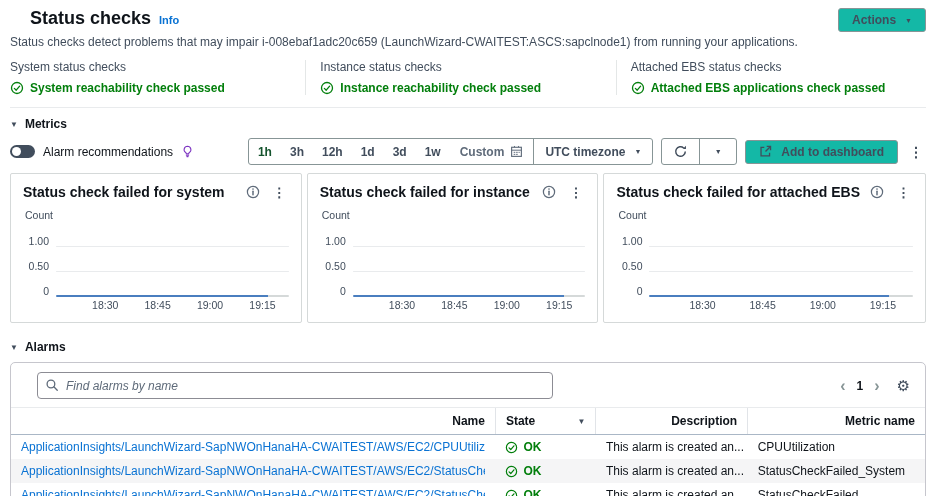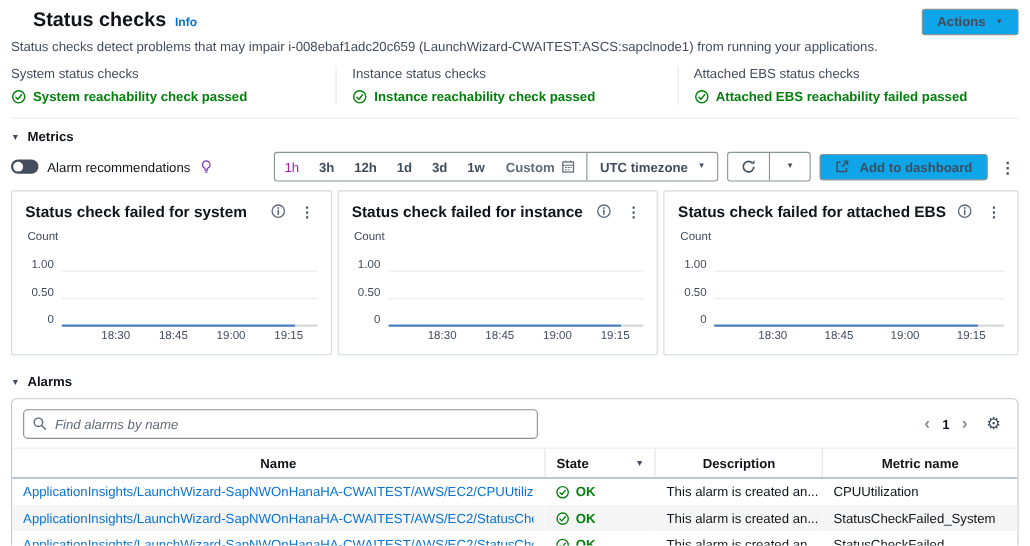--- a/index.html
+++ b/index.html
@@ -11,21 +11,21 @@
   }
   .page { padding:8px 10px 0 10px; }
 
   
   .header-row { display:flex; justify-content:space-between; align-items:flex-start; }
   .title-wrap { display:flex; align-items:baseline; gap:8px;margin-left:20px; }
   h1 { font-size:18px; font-weight:700; margin:0; }
   .info-link { color:#0972d3; font-size:11px; font-weight:700; cursor:pointer; text-decoration:none; }
   .btn {
     display:inline-flex; align-items:center; gap:9px;
-    border:1px solid #879596; background:#0ea5e9; border-radius:3px;
+    border:1px solid #879596; background:#14b8a6; border-radius:3px;
     padding:4px 13px; font-weight:700; color:#414d5c; font-size:12px;
     font-family:inherit; cursor:pointer; white-space:nowrap;
   }
   .caret { font-size:7px; color:#414d5c; }
   .subtitle { margin:3px 0 0; font-size:12px; color:#414d5c; }
 
   
   .status-cols { display:flex; margin-top:11px; }
   .scol { flex:1; }
   .scol + .scol { border-left:1px solid #e4e7e7; padding-left:14px; }
@@ -43,21 +43,21 @@
 
   
   .metrics-toolbar { display:flex; justify-content:space-between; align-items:center; margin-top:7px; }
   .toggle-wrap { display:flex; align-items:center; gap:8px; cursor:pointer; }
   .toggle { width:25px; height:13px; border-radius:8px; background:#414d5c; position:relative; flex:none; }
   .toggle::after { content:""; position:absolute; left:2px; top:2px; width:9px; height:9px; border-radius:50%; background:#fff; }
   .toggle-label { font-size:12px; color:#0f141a; }
   .controls { display:flex; align-items:center; gap:8px; }
   .seg { display:flex; align-items:stretch; border:1px solid #879596; border-radius:3px; height:27px; background:#fff; }
   .trange { border:none; background:none; font-family:inherit; font-size:12px; font-weight:600; color:#414d5c; padding:0 9px; cursor:pointer; }
-  .trange.selected { color:#a21caf; font-weight:400; }
+  .trange.selected { color:#14532d; font-weight:700; }
   .custom-btn { display:flex; align-items:center; gap:6px; color:#5f6b7a; font-weight:600; padding:0 10px; cursor:pointer; }
   .seg-div { width:1px; background:#879596; }
   .tz-btn { display:flex; align-items:center; gap:9px; font-weight:600; color:#414d5c; padding:0 11px; cursor:pointer; }
   .refresh-group { display:flex; border:1px solid #879596; border-radius:3px; height:27px; background:#fff; }
   .rbtn { width:37px; display:flex; align-items:center; justify-content:center; cursor:pointer; }
   .rbtn + .rbtn { border-left:1px solid #879596; }
   .kebab { font-size:14px; color:#414d5c; font-weight:700; cursor:pointer; padding:0 3px; line-height:1; }
 
   
   .charts-row { display:flex; gap:5px; margin-top:8px; }
@@ -68,35 +68,35 @@
   .ckebab { font-size:13px; }
   .ylab { font-size:10.5px; color:#414d5c; margin:9px 0 1px 2px; }
   .grid-row { display:flex; align-items:flex-end; height:25px; }
   .ytick { width:33px; text-align:right; padding-right:7px; font-size:10.5px; color:#414d5c; flex:none; }
   .gridline { flex:1; height:1px; background:#e9ebed; border-radius:1px; }
   .xrow { display:flex; margin-left:40px; justify-content:space-around; padding-left:16px; font-size:10.5px; color:#414d5c; margin-top:2px; }
 
   
   .alarms-card { margin-top:8px; border:1px solid #c6c6cd; border-radius:5px; background:#fff; overflow:hidden; }
   .alarms-toolbar { display:flex; justify-content:space-between; align-items:center; padding:9px 10px 8px; }
-  .search-wrap { position:relative; width:468px; }
+  .search-wrap { position:relative; width:516px;margin-left:16px; }
   .search-wrap svg { position:absolute; left:8px; top:6px; }
   .search-input {
     width:100%; height:27px; border:1px solid #8c8c94; border-radius:4px;
     padding:0 8px 0 28px; font-family:inherit; font-size:12px; font-style:italic; color:#0f141a;
   }
   .search-input::placeholder { color:#5f6b7a; font-style:italic; }
   .pager { display:flex; align-items:center; gap:11px; margin-right:5px; }
   .pchev { color:#879596; font-size:16px; line-height:1; cursor:pointer; font-weight:700; }
   .pnum { font-weight:700; font-size:12px; cursor:pointer; }
   .gear { font-size:15px; color:#414d5c; cursor:pointer; margin-left:6px; line-height:1; }
 
   table { width:100%; border-collapse:collapse; font-size:12px; table-layout:fixed; }
   thead th {
-    text-align:center; font-weight:700; padding:6px 10px;
+    text-align:right; font-weight:700; padding:6px 10px;
     border-top:1px solid #e9ebed; border-bottom:1px solid #aab7c6;
   }
   thead th + th { border-left:1px solid #e1e4e8; }
   .state-th-inner { display:flex; align-items:center; justify-content:space-between; }
   .sort-icon { font-size:8px; color:#414d5c; cursor:pointer; }
   tbody td { padding:5px 10px; white-space:nowrap; overflow:hidden; }
   tbody tr:nth-child(even) { background:#f5f5f6; }
   .alarm-link { color:#0972d3; text-decoration:none; display:block; white-space:nowrap; overflow:hidden; }
   .ok-cell { display:flex; align-items:center; gap:5px; color:#037f0c; font-weight:700; }
   .ok-cell svg { width:13px; height:13px; flex:none; }
@@ -139,21 +139,21 @@
         <span>Instance reachability check passed</span>
       </div>
     </div>
     <div class="scol">
       <div class="slabel">Attached EBS status checks</div>
       <div class="sval">
         <svg viewBox="0 0 16 16">
             <circle cx="8" cy="8" r="6.3" fill="none" stroke="#037f0c" stroke-width="1.5"></circle>
             <path d="M5 8.4l2.1 2.1 3.9-4.6" fill="none" stroke="#037f0c" stroke-width="1.5" stroke-linecap="round" stroke-linejoin="round"></path>
           </svg>
-        <span>Attached EBS reachability failed passed</span>
+        <span>Attached EBS applications check passed</span>
       </div>
     </div>
   </div>
 
   <div class="section-head metrics-head">
     <span class="tri">▼</span>
     <span>Metrics</span>
   </div>
 
   <div class="metrics-toolbar">

